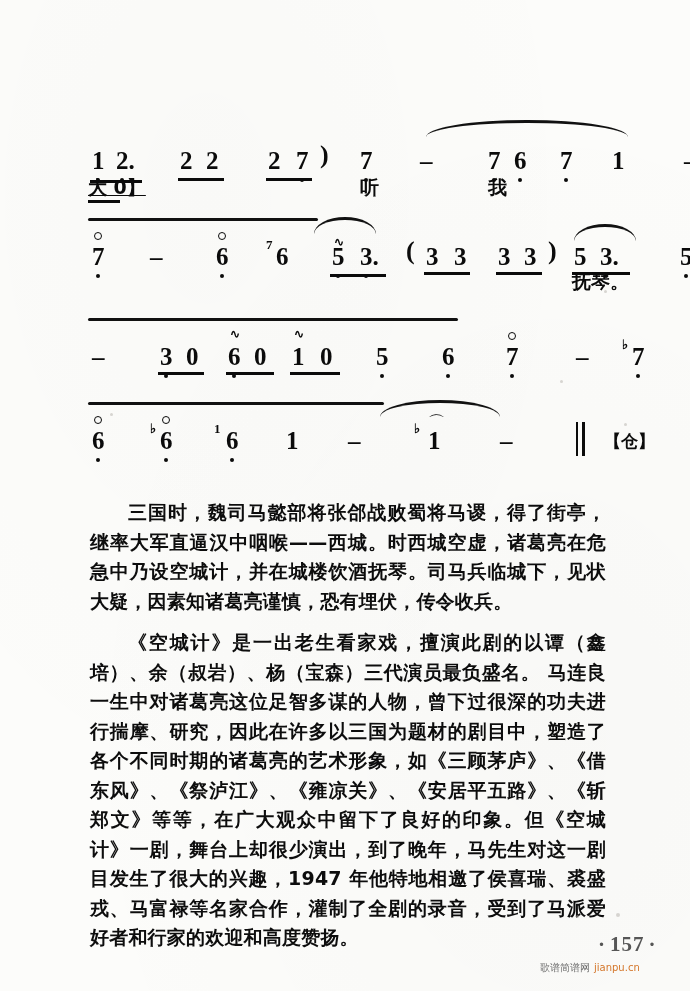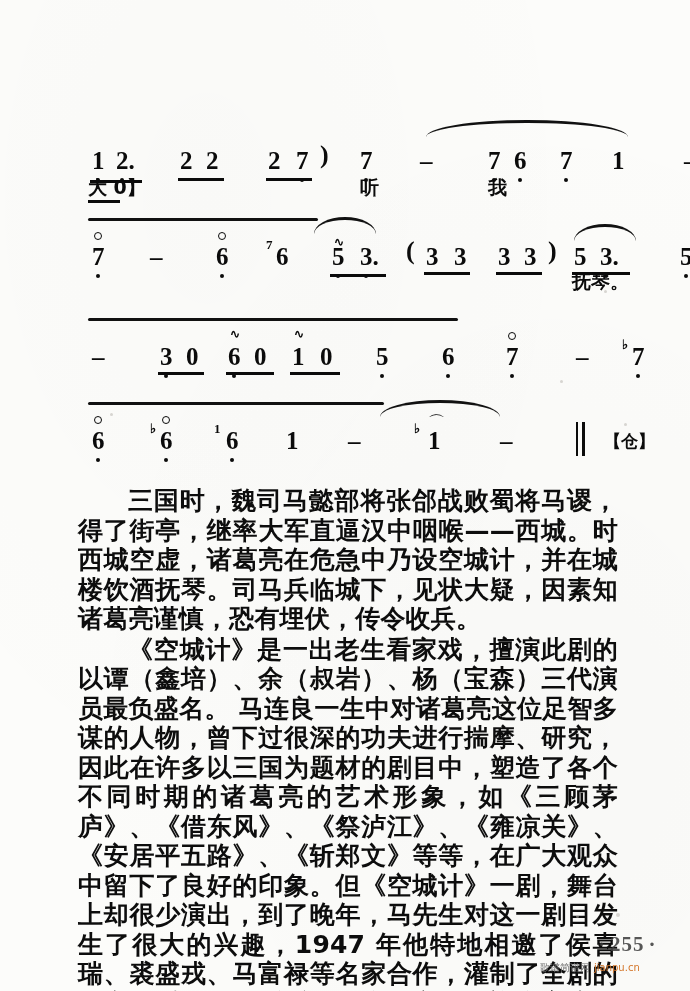--- a/index.html
+++ b/index.html
@@ -181,26 +181,26 @@
   
   .prose {
     position: absolute;
     left: 78px;
     top: 486px;
     width: 540px;
   }
   .para {
     font-family: "DejaVu Sans", sans-serif;
     font-weight: bold;
-    font-size: 25px;
+    font-size: 19px;
     line-height: 29.5px;
     color: #0d0d0d;
     letter-spacing: 0.2px;
     text-align: justify;
-    margin: 0;
+    margin: 12px;
     text-indent: 2em;
   }
   .para + .para { margin-top: 1px; }
 
   
   .page-number {
     position: absolute;
     left: 598px;
     top: 932px;
     font-family: "Liberation Serif", serif;
@@ -286,21 +286,21 @@
 
         <div class="note" style="left:472px; top:4px;">
           <span class="num">7<span class="dot-below"></span></span>
         </div>
 
         <div class="note" style="left:524px; top:4px;"><span class="num">1</span></div>
 
         <div class="dash" style="left:596px; top:4px;">–</div>
       </div>
 
-      <div class="lyric" style="left:0px; top:50px;">大 0】</div>
+      <div class="lyric" style="left:0px; top:50px;text-decoration:underline;">大 0】</div>
       <div class="lyric" style="left:272px; top:50px;">听</div>
       <div class="lyric" style="left:400px; top:50px;">我</div>
       <div class="beam" style="left:0px; top:72px; width:32px;"></div>
     </div>
 
     <div class="staff staff-2">
       <div class="phrase-line" style="left:0px; top:-4px; width:230px;"></div>
       <div class="phrase-curve" style="left:226px; top:-5px; width:62px;"></div>
       <div class="phrase-curve" style="left:486px; top:2px; width:62px;"></div>
 
@@ -447,21 +447,21 @@
         <div class="cue" style="left:516px; top:10px;">【仓】</div>
       </div>
     </div>
   </div>
 
   <div class="prose">
     <p class="para">三国时，魏司马懿部将张郃战败蜀将马谡，得了街亭，继率大军直逼汉中咽喉——西城。时西城空虚，诸葛亮在危急中乃设空城计，并在城楼饮酒抚琴。司马兵临城下，见状大疑，因素知诸葛亮谨慎，恐有埋伏，传令收兵。</p>
     <p class="para">《空城计》是一出老生看家戏，擅演此剧的以谭（鑫培）、余（叔岩）、杨（宝森）三代演员最负盛名。 马连良一生中对诸葛亮这位足智多谋的人物，曾下过很深的功夫进行揣摩、研究，因此在许多以三国为题材的剧目中，塑造了各个不同时期的诸葛亮的艺术形象，如《三顾茅庐》、《借东风》、《祭泸江》、《雍凉关》、《安居平五路》、《斩郑文》等等，在广大观众中留下了良好的印象。但《空城计》一剧，舞台上却很少演出，到了晚年，马先生对这一剧目发生了很大的兴趣，1947 年他特地相邀了侯喜瑞、裘盛戎、马富禄等名家合作，灌制了全剧的录音，受到了马派爱好者和行家的欢迎和高度赞扬。</p>
   </div>
 
-  <div class="page-number">255</div>
+  <div class="page-number">157</div>
 
   <div class="watermark">
     <span>歌谱简谱网</span><span class="wm-site">jianpu.cn</span>
   </div>
 
   <div class="speck" style="left:576px; top:915px; width:3px; height:3px;"></div>
   <div class="speck" style="left:616px; top:913px; width:4px; height:4px;"></div>
   <div class="speck" style="left:604px; top:290px; width:3px; height:3px;"></div>
   <div class="speck" style="left:560px; top:380px; width:3px; height:3px;"></div>
   <div class="speck" style="left:624px; top:423px; width:3px; height:3px;"></div>

